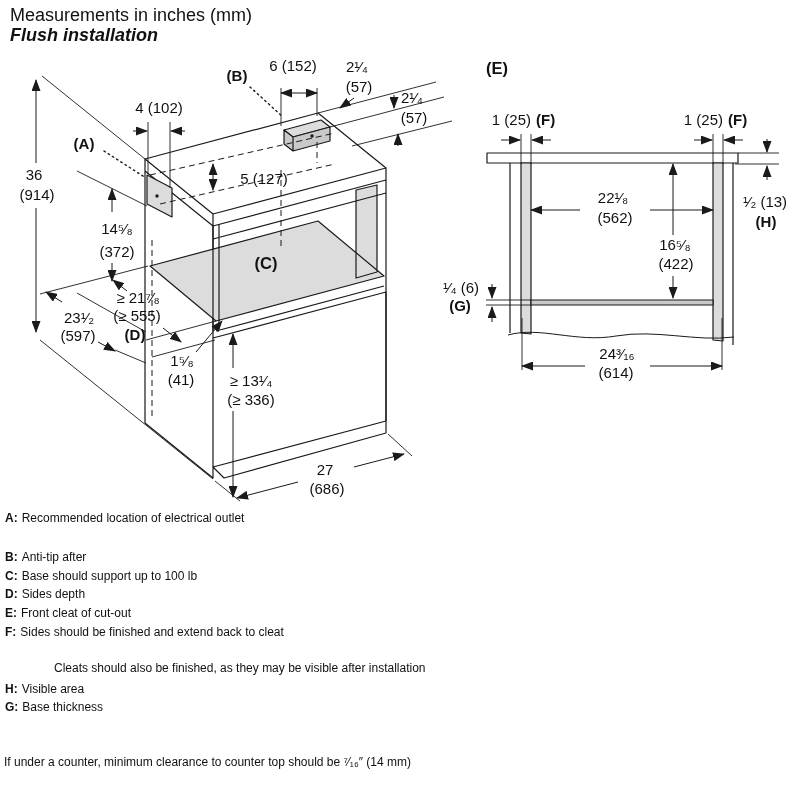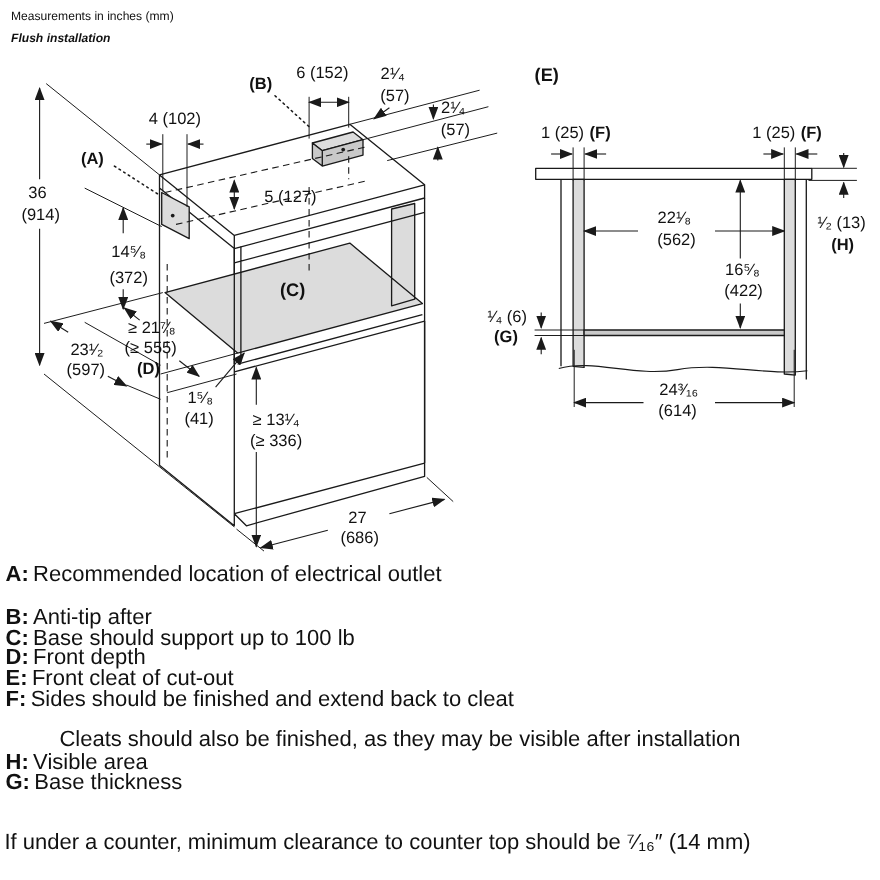--- a/index.html
+++ b/index.html
@@ -1,25 +1,25 @@
 <!DOCTYPE html>
 <html><head>
 <meta charset="utf-8">
 <style>
   html,body{margin:0;padding:0;background:#fff;}
   body{width:800px;height:800px;position:relative;font-family:"Liberation Sans",sans-serif;color:#111;}
-  .title{position:absolute;left:10px;top:5px;font-size:11px;line-height:20px;}
+  .title{position:absolute;left:10px;top:5px;font-size:18px;line-height:20px;}
   .title .t2{font-weight:700;font-style:italic;}
   svg{position:absolute;left:0;top:0;}
   svg text{font-family:"Liberation Sans",sans-serif;font-size:15px;fill:#111;text-anchor:middle;}
   svg text.b{font-weight:700;}
   svg text.big{font-size:16.5px;}
   svg text.ta-s{text-anchor:start;}
   svg text.ta-e{text-anchor:end;}
-  .lg{position:absolute;left:5px;font-size:20px;white-space:nowrap;}
+  .lg{position:absolute;left:5px;font-size:12px;white-space:nowrap;}
   .lg b{margin-right:4px;}
   .lg.ind{left:21px;margin-left:33px;}
   .lg.note{left:4px;}
 </style>
 </head>
 <body>
 
 <div class="title">
   <div class="t1">Measurements in inches (mm)</div>
   <div class="t2">Flush installation</div>
@@ -206,20 +206,20 @@
     <text x="460" y="311" class="b">(G)</text>
     <text x="617" y="359">24³⁄₁₆</text>
     <text x="616" y="378">(614)</text>
   </g>
 </svg>
 
 <div>
   <div class="lg" style="top:511px"><b>A:</b><span>Recommended location of electrical outlet</span></div>
   <div class="lg" style="top:550px"><b>B:</b><span>Anti-tip after</span></div>
   <div class="lg" style="top:569px"><b>C:</b><span>Base should support up to 100 lb</span></div>
-  <div class="lg" style="top:587px"><b>D:</b><span>Front depth</span></div>
+  <div class="lg" style="top:587px"><b>D:</b><span>Sides depth</span></div>
   <div class="lg" style="top:606px"><b>E:</b><span>Front cleat of cut-out</span></div>
   <div class="lg" style="top:625px"><b>F:</b><span>Sides should be finished and extend back to cleat</span></div>
   <div class="lg ind" style="top:661px">Cleats should also be finished, as they may be visible after installation</div>
   <div class="lg" style="top:700px"><b>G:</b><span>Base thickness</span></div>
   <div class="lg" style="top:682px"><b>H:</b><span>Visible area</span></div>
   <div class="lg note" style="top:755px">If under a counter, minimum clearance to counter top should be ⁷⁄₁₆″ (14 mm)</div>
 </div>
 
 </body></html>

